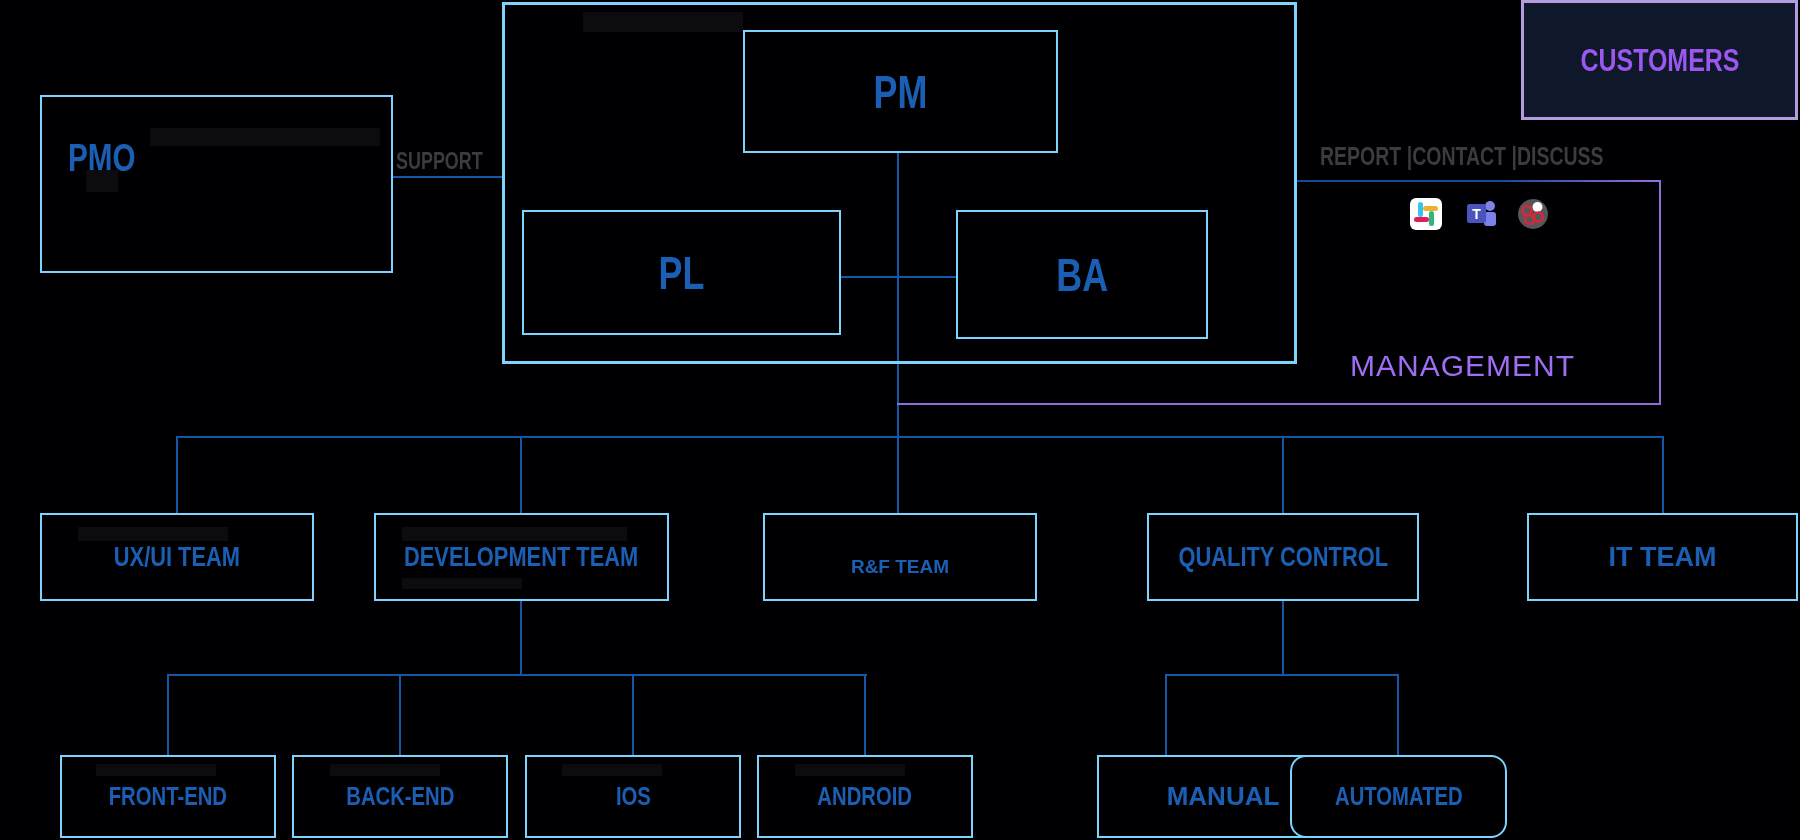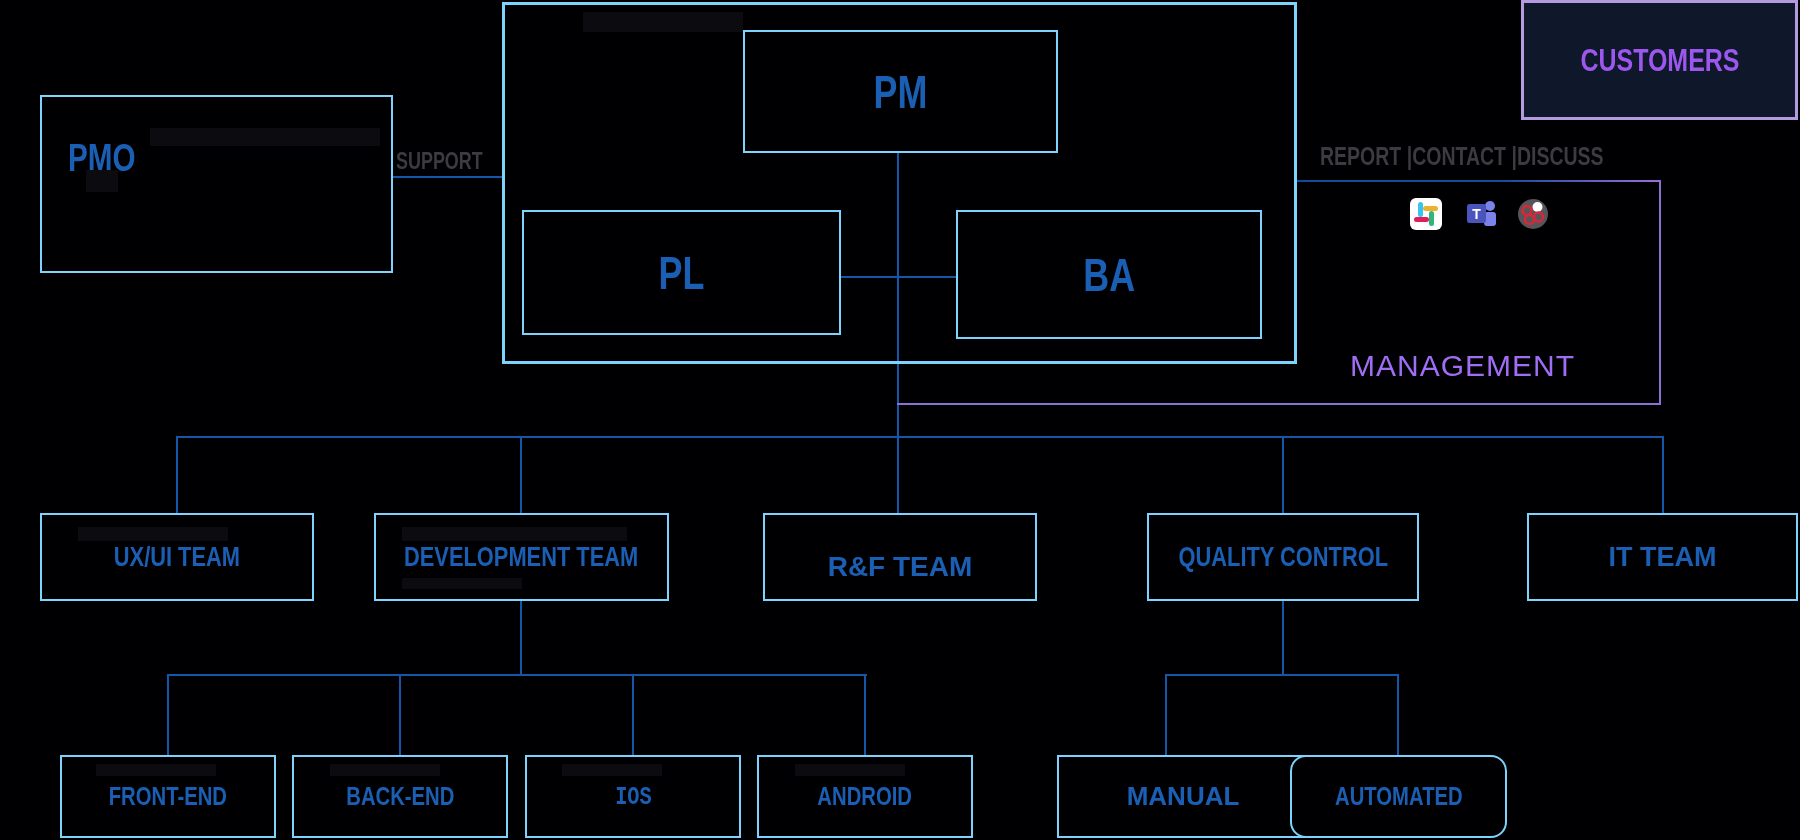--- a/index.html
+++ b/index.html
@@ -46,21 +46,21 @@
 
   <div class="box" style="left:502px;top:2px;width:795px;height:362px;border-width:3px;background:transparent;"></div>
   <div class="redact" style="left:583px;top:12px;width:160px;height:20px;"></div>
 
   <div class="box" style="left:743px;top:30px;width:315px;height:123px;">
     <span class="lbl cond" style="font-size:46px;">PM</span>
   </div>
   <div class="box" style="left:522px;top:210px;width:319px;height:125px;">
     <span class="lbl cond" style="font-size:46px;">PL</span>
   </div>
-  <div class="box" style="left:956px;top:210px;width:306px;height:129px;">
+  <div class="box" style="left:956px;top:210px;width:252px;height:129px;">
     <span class="lbl cond" style="font-size:46px;">BA</span>
   </div>
 
   <div class="box" style="left:40px;top:95px;width:353px;height:178px;align-items:flex-start;justify-content:flex-start;padding:40px 0 0 26px;">
     <span class="lbl cond" style="font-size:38px;transform-origin:left;">PMO</span>
   </div>
   <div class="redact" style="left:150px;top:128px;width:230px;height:18px;"></div>
   <div class="redact" style="left:86px;top:170px;width:32px;height:22px;"></div>
   <div class="gray cond" style="left:396px;top:148px;font-size:23px;transform-origin:left;">SUPPORT</div>
 
@@ -95,51 +95,51 @@
   </div>
   <div class="redact" style="left:78px;top:527px;width:150px;height:14px;"></div>
 
   <div class="box" style="left:374px;top:513px;width:295px;height:88px;">
     <span class="lbl cond" style="font-size:28px;">DEVELOPMENT TEAM</span>
   </div>
   <div class="redact" style="left:402px;top:527px;width:225px;height:14px;"></div>
   <div class="redact" style="left:402px;top:578px;width:120px;height:11px;"></div>
 
   <div class="box" style="left:763px;top:513px;width:274px;height:88px;">
-    <span class="lbl" style="font-size:28px;margin-top:20px;">R&amp;F TEAM</span>
+    <span class="lbl" style="font-size:19px;margin-top:20px;">R&amp;F TEAM</span>
   </div>
 
   <div class="box" style="left:1147px;top:513px;width:272px;height:88px;">
     <span class="lbl cond" style="font-size:28px;">QUALITY CONTROL</span>
   </div>
 
   <div class="box" style="left:1527px;top:513px;width:271px;height:88px;">
     <span class="lbl" style="font-size:27px;">IT TEAM</span>
   </div>
 
   <div class="box" style="left:60px;top:755px;width:216px;height:83px;">
     <span class="lbl cond" style="font-size:26px;">FRONT-END</span>
   </div>
   <div class="redact" style="left:96px;top:764px;width:120px;height:12px;"></div>
 
   <div class="box" style="left:292px;top:755px;width:216px;height:83px;">
     <span class="lbl cond" style="font-size:26px;">BACK-END</span>
   </div>
   <div class="redact" style="left:330px;top:764px;width:110px;height:12px;"></div>
 
-  <div class="box" style="left:525px;top:755px;width:216px;height:83px;font-family:Liberation Mono, monospace;">
+  <div class="box" style="left:525px;top:755px;width:216px;height:83px;">
     <span class="lbl cond" style="font-size:26px;">IOS</span>
   </div>
   <div class="redact" style="left:562px;top:764px;width:100px;height:12px;"></div>
 
   <div class="box" style="left:757px;top:755px;width:216px;height:83px;">
     <span class="lbl cond" style="font-size:26px;">ANDROID</span>
   </div>
   <div class="redact" style="left:795px;top:764px;width:110px;height:12px;"></div>
 
-  <div class="box" style="left:1057px;top:755px;width:252px;height:83px;">
+  <div class="box" style="left:1097px;top:755px;width:252px;height:83px;">
     <span class="lbl" style="font-size:26px;">MANUAL</span>
   </div>
   <div class="box" style="left:1290px;top:755px;width:217px;height:83px;border-radius:16px;">
     <span class="lbl cond" style="font-size:26px;">AUTOMATED</span>
   </div>
 
 </div>
 
 </body></html>

